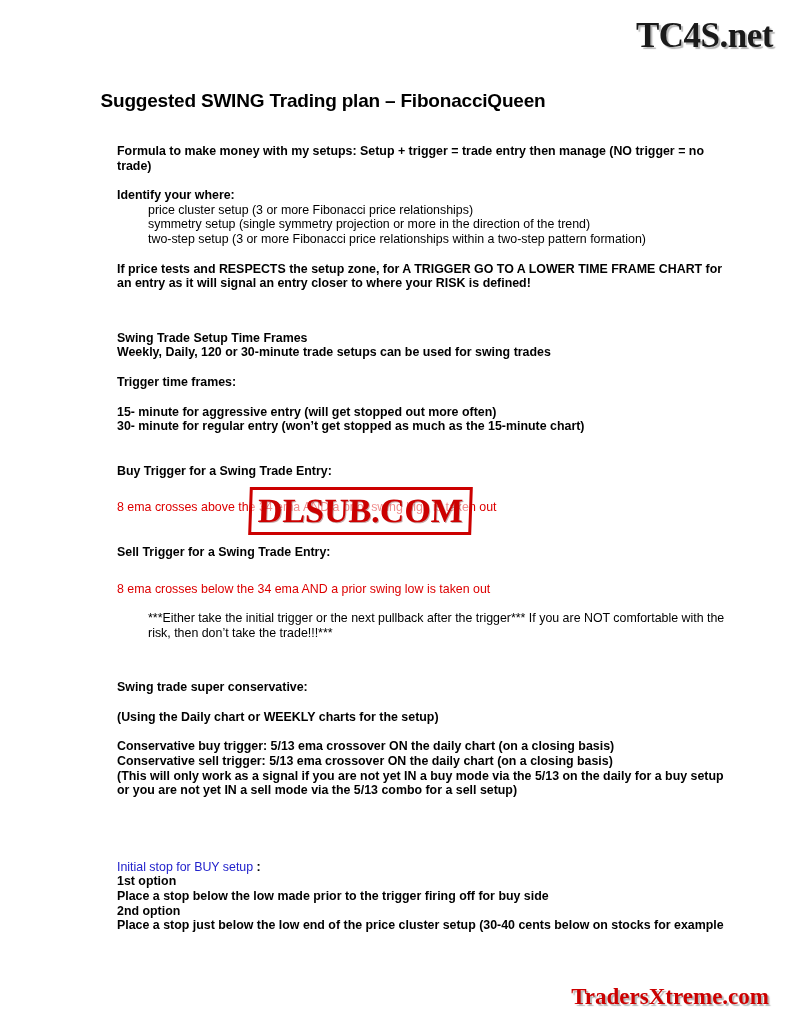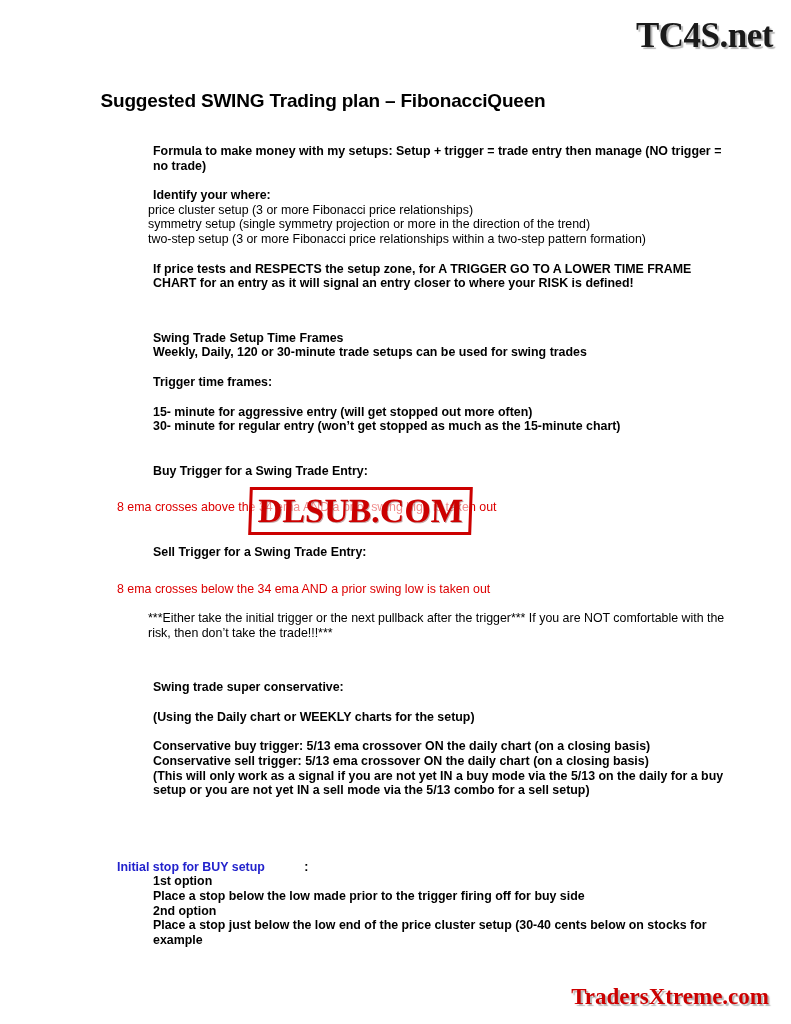--- a/index.html
+++ b/index.html
@@ -61,24 +61,24 @@
     position: absolute;
     top: 144px;
     left: 117px;
     width: 610px;
   }
   .blk {
     margin: 0 0 0 0;
     font-size: 12.4px;
     line-height: 14.6px;
   }
-  .b { font-weight: bold; margin-left: 36px; }
+  .b { font-weight: bold; }
   .reg { font-weight: normal; padding-left: 31px; }
   .red { color: #dd0000; font-weight: normal; }
-  .blue { color: #2222cc; font-weight: bold; }
+  .blue { color: #2222cc; font-weight: normal; }
   .sp-3 { height: 15px; }
   .sp-4 { height: 22px; }
   .sp-5 { height: 30px; }
   .sp-6 { height: 40px; }
 
   
   .stamp {
     position: absolute;
     top: 487px;
     left: 249px;

